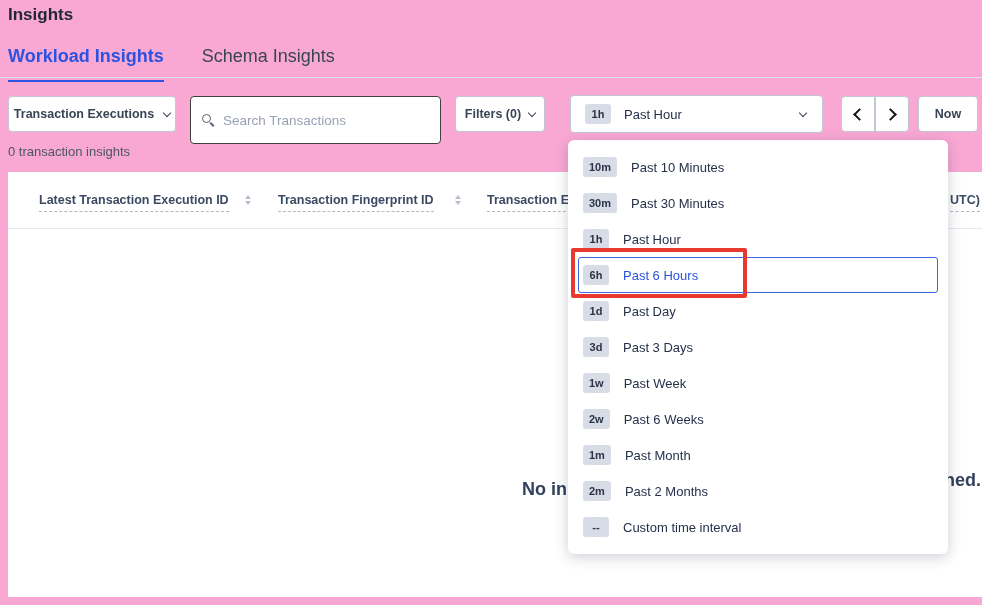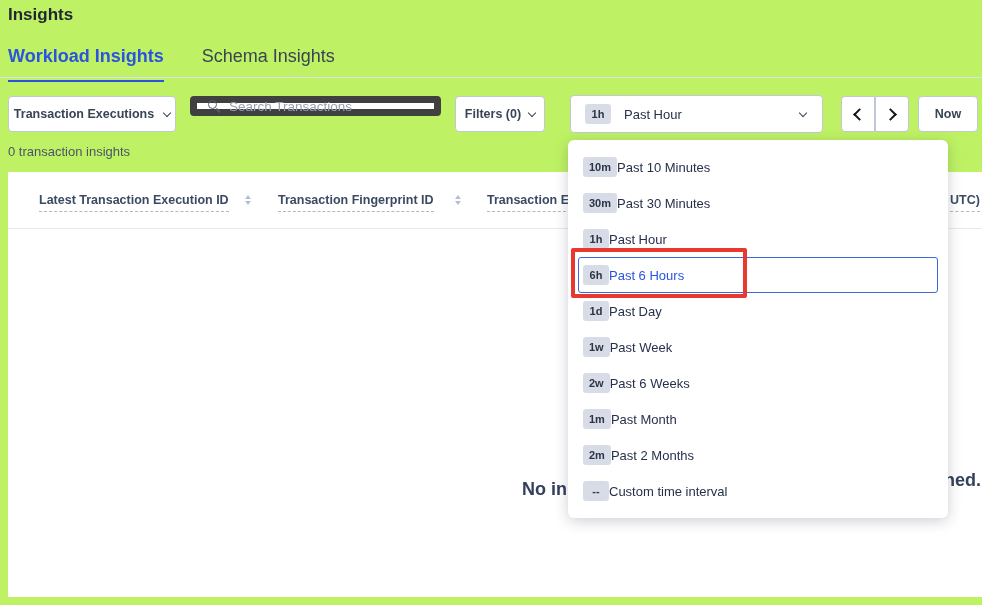--- a/index.html
+++ b/index.html
@@ -1,37 +1,37 @@
 <!DOCTYPE html>
 <html><head>
 <meta charset="utf-8">
 <style>
   * { margin:0; padding:0; box-sizing:border-box; }
   html,body { width:982px; height:605px; }
   body { font-family:"Liberation Sans","DejaVu Sans",sans-serif; }
-  .app { position:relative; width:982px; height:605px; background:#bef264; overflow:hidden; }
+  .app { position:relative; width:982px; height:605px; background:#f9a8d4; overflow:hidden; }
 
   
   .page-title { position:absolute; left:8px; top:5px; font-size:17px; font-weight:700; color:#1f2734; }
   .tabs { position:absolute; left:8px; top:46px; display:flex; gap:38px; }
   .tab { font-size:18px; color:#394455; padding-bottom:13px; cursor:pointer; }
   .tab.active { color:#2b53e0; font-weight:700; border-bottom:2px solid #2b53e0; }
   .tabs-divider { position:absolute; left:0; top:77px; width:982px; height:1px; background:#dde2ea; }
 
   
   .btn { position:absolute; top:96px; height:36px; background:#fff; border:1px solid #c1c7d4; border-radius:4px;
          display:flex; align-items:center; justify-content:center; font-size:12.5px; font-weight:700; color:#394455; cursor:pointer; }
   .chev { display:inline-block; width:6px; height:6px; border-right:1.6px solid #394455; border-bottom:1.6px solid #394455; }
   .chev.down { transform:rotate(45deg); margin-top:-3px; }
   .chev.big { width:9px; height:9px; border-width:2.6px; border-color:#14171d; }
   .chev.left { transform:rotate(135deg); margin-left:3px; }
   .chev.right { transform:rotate(-45deg); margin-right:3px; }
 
   .type-btn { left:8px; width:168px; gap:10px; }
-  .search-box { position:absolute; left:190px; top:96px; width:251px; height:20px; background:#fff; border:7px solid #404040; border-radius:4px;
+  .search-box { position:absolute; left:190px; top:96px; width:251px; height:48px; background:#fff; border:1px solid #404040; border-radius:4px;
                 display:flex; align-items:center; padding:0 10px; }
   .search-glyph { position:relative; width:14px; height:14px; margin-right:8px; flex:none; }
   .search-glyph .lens { position:absolute; left:1px; top:1px; width:9px; height:9px; border:1.5px solid #525e70; border-radius:50%; }
   .search-glyph .handle { position:absolute; left:10px; top:9px; width:1.8px; height:5px; background:#525e70; transform:rotate(-45deg); }
   .search-input { border:none; outline:none; flex:1; font-size:13.5px; color:#394455; font-family:inherit; background:transparent; }
   .search-input::placeholder { color:#98a1b3; }
   .filters-btn { left:455px; width:90px; gap:8px; }
 
   .time-picker { left:570px; top:95px; width:253px; height:38px; justify-content:flex-start; padding:0 14px; font-weight:400; }
   .tbadge { background:#d7dce7; color:#2c3547; font-size:11px; font-weight:700; border-radius:3px; padding:4px 6px; min-width:26px; text-align:center; }
@@ -54,21 +54,21 @@
   .tri-down { width:0; height:0; border-left:3.5px solid transparent; border-right:3.5px solid transparent; border-top:4.5px solid #b6bfce; }
   .thead-border { position:absolute; left:0; top:56px; width:100%; height:1px; background:#e5eaf1; }
   .empty-frag { position:absolute; top:298px; font-size:18px; font-weight:700; color:#33415c; white-space:nowrap; }
   .empty-left { left:514px;margin-top:9px; }
   .empty-right { left:936px; }
 
   
   .time-dropdown { position:absolute; left:568px; top:140px; width:380px; background:#fff; border-radius:6px;
                    box-shadow:0 3px 14px rgba(28,38,58,.22); padding:9px 0; z-index:10; }
   .opt { height:36px; margin:0 10px; display:flex; align-items:center; padding-left:4px; border-radius:3px; border:1px solid transparent; cursor:pointer; }
-  .opt .olabel { font-size:13px; color:#26304a; }
+  .opt .olabel { margin-left:14px; font-size:13px; color:#26304a; }
   .opt.focused { border-color:#3b67e0; }
   .opt.focused .olabel { color:#2b53e0; }
 
   
   .annotation-box { position:absolute; left:571px; top:248px; width:176px; height:50px; border:4px solid #e8392e; border-radius:2px; z-index:20; pointer-events:none; }
 </style>
 </head>
 <body>
 
 <div class="app">
@@ -152,20 +152,24 @@
     </div>
     <div class="opt focused">
       <span class="tbadge">6h</span>
       <span class="olabel">Past 6 Hours</span>
     </div>
     <div class="opt">
       <span class="tbadge">1d</span>
       <span class="olabel">Past Day</span>
     </div>
     <div class="opt">
+      <span class="tbadge">3d</span>
+      <span class="olabel">Past 3 Days</span>
+    </div>
+    <div class="opt">
       <span class="tbadge">1w</span>
       <span class="olabel">Past Week</span>
     </div>
     <div class="opt">
       <span class="tbadge">2w</span>
       <span class="olabel">Past 6 Weeks</span>
     </div>
     <div class="opt">
       <span class="tbadge">1m</span>
       <span class="olabel">Past Month</span>

